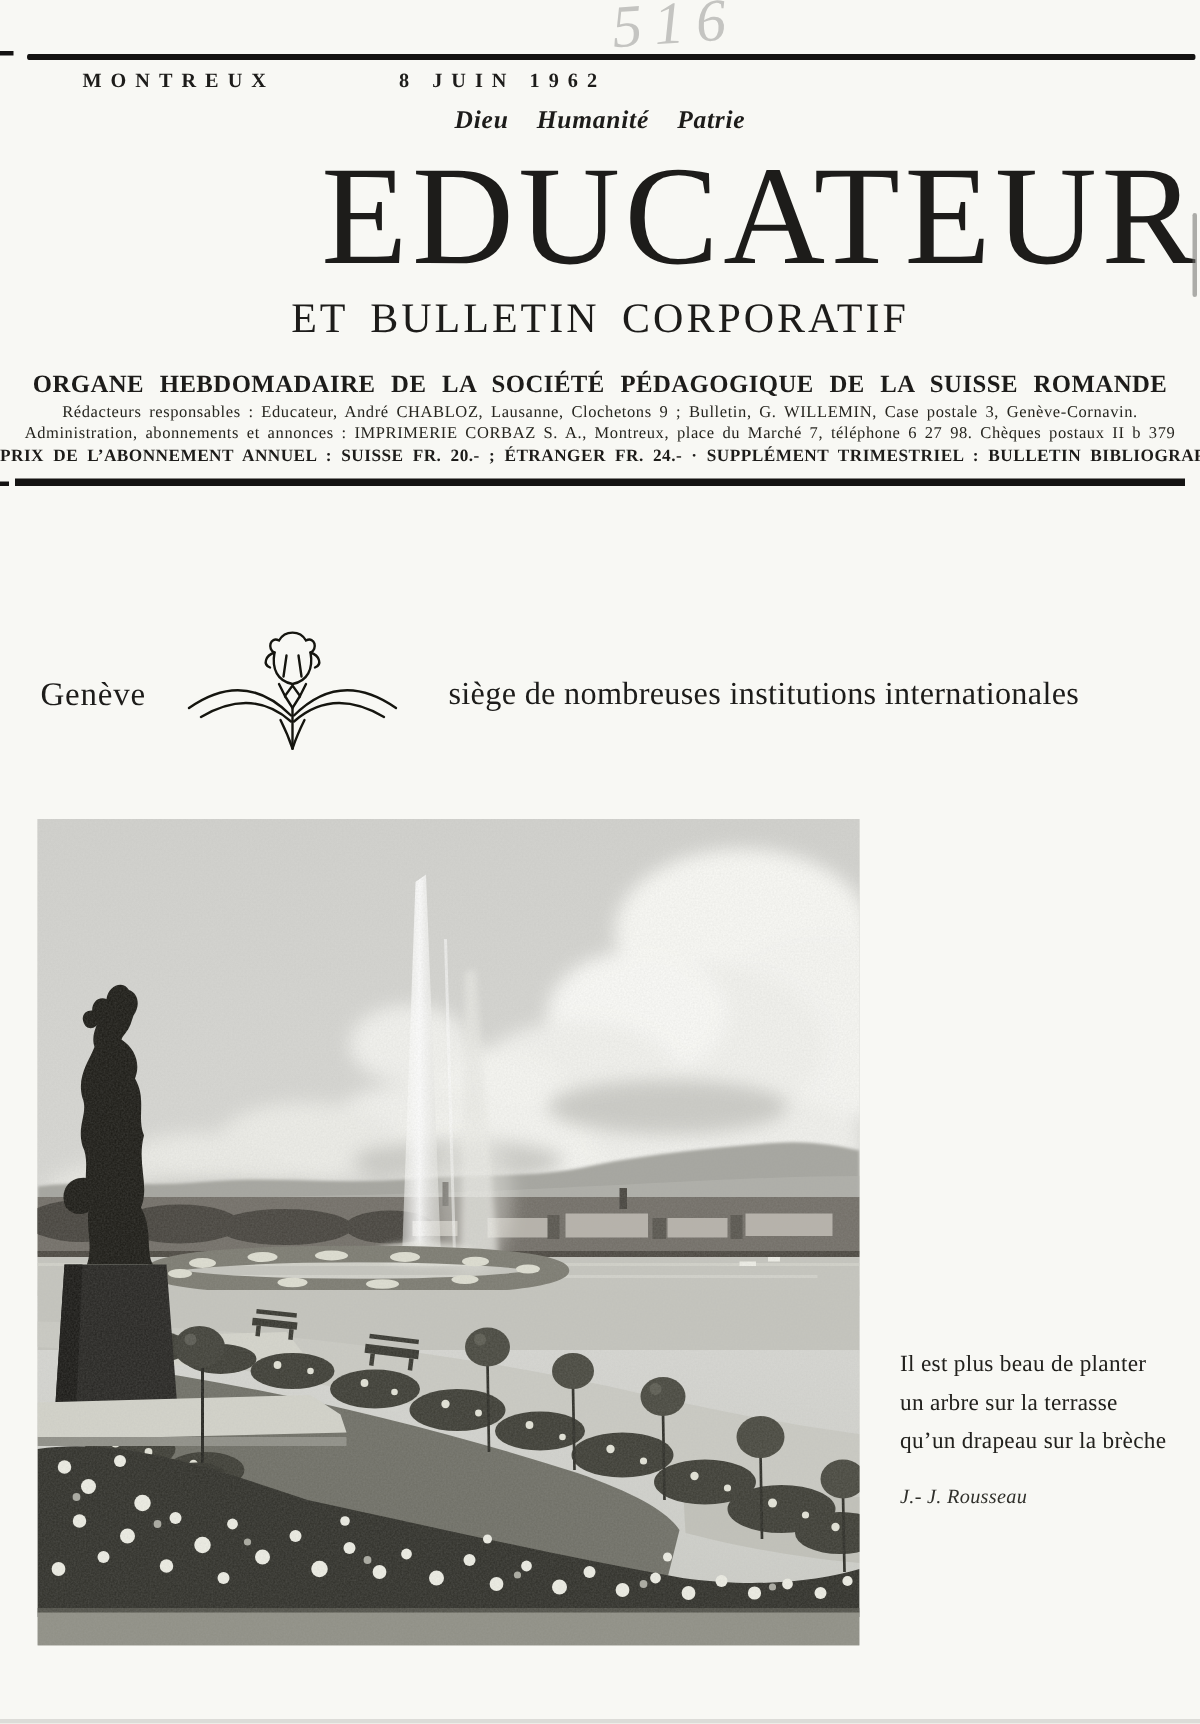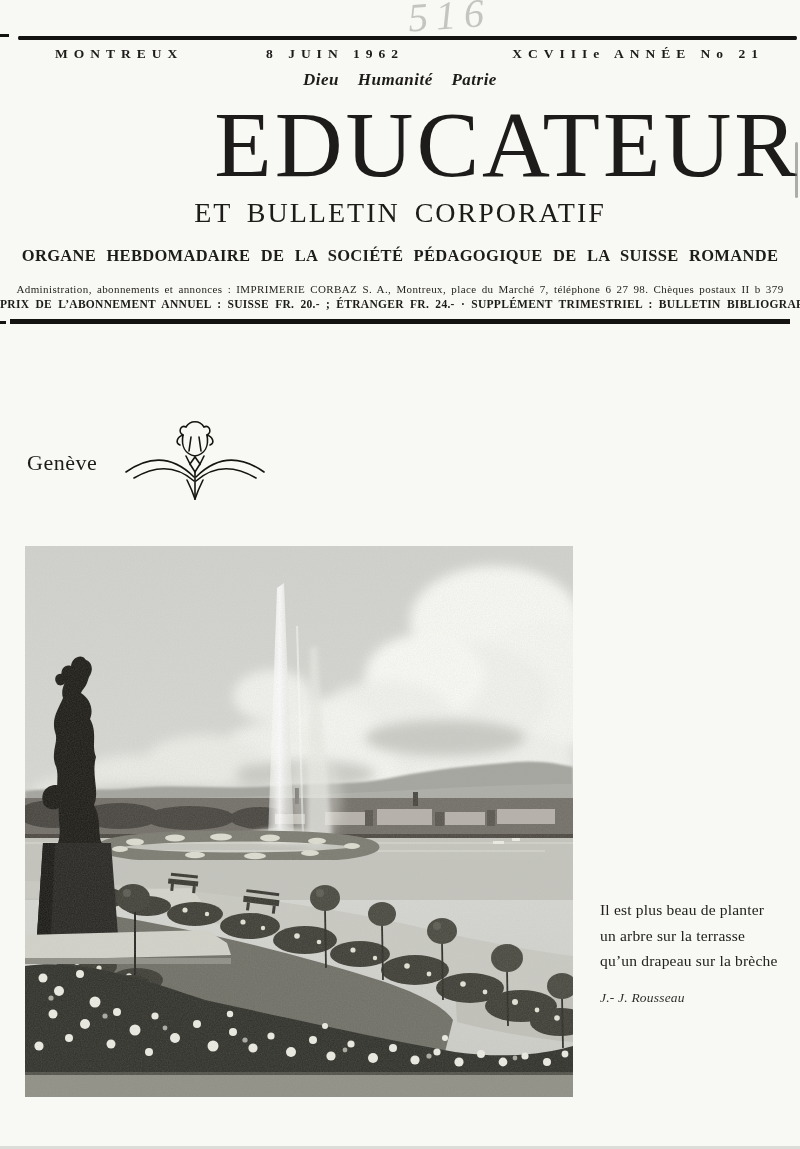--- a/index.html
+++ b/index.html
@@ -48,26 +48,26 @@
 
 <div class="page">
 
   <div class="abs pencil">516</div>
 
   <div class="abs rule top-rule"></div>
   <div class="abs rule top-rule-dash"></div>
 
   <div class="abs kicker kicker-city">MONTREUX</div>
   <div class="abs kicker kicker-date">8 JUIN 1962</div>
-  <div class="abs kicker kicker-edition">XCVIIIe ANNÉE No 21</div>
 
   <div class="abs motto">Dieu Humanité Patrie</div>
   <div class="abs title">EDUCATEUR</div>
   <div class="abs subtitle">ET BULLETIN CORPORATIF</div>
   <div class="abs organ">ORGANE HEBDOMADAIRE DE LA SOCIÉTÉ PÉDAGOGIQUE DE LA SUISSE ROMANDE</div>
+  <div class="abs fineprint fine1">Rédacteurs responsables : Educateur, André CHABLOZ, Lausanne, Clochetons 9 ; Bulletin, G. WILLEMIN, Case postale 3, Genève-Cornavin.</div>
   <div class="abs fineprint fine2">Administration, abonnements et annonces : IMPRIMERIE CORBAZ S. A., Montreux, place du Marché 7, téléphone 6 27 98. Chèques postaux II b 379</div>
   <div class="abs priceline">PRIX DE L’ABONNEMENT ANNUEL : SUISSE FR. 20.- ; ÉTRANGER FR. 24.-  ·  SUPPLÉMENT TRIMESTRIEL : BULLETIN BIBLIOGRAPHIQUE</div>
 
   <div class="abs rule mid-rule"></div>
   <div class="abs rule mid-rule-dash"></div>
   <div class="abs edge-smudge"></div>
 
   <div class="abs loc">Genève</div>
 
   <svg class="abs ornament" viewBox="0 0 144 82" fill="none" stroke="#15150f" stroke-width="1.6" stroke-linecap="round">
@@ -83,20 +83,21 @@
     <path d="M72,36 C62,34 58,26 60,15 C55,13 57,4 63,7 C67,0 77,0 81,7 C87,4 89,13 84,15 C86,26 82,34 72,36 Z"></path>
     <path d="M66,31 L68,17"></path>
     <path d="M78,31 L76,17"></path>
     <path d="M60,15 C54,17 52,23 57,25"></path>
     <path d="M84,15 C90,17 92,23 87,25"></path>
 
     <path d="M63,36 L67,44 L72,37 L77,44 L81,36"></path>
     <path d="M67,44 L72,52 L77,44"></path>
   </svg>
 
+  <div class="abs headline">siège de nombreuses institutions internationales</div>
 
   <div class="abs photo">
     <svg width="548" height="551" viewBox="0 0 548 551">
       <defs>
         <linearGradient id="skyg" x1="0" y1="0" x2="0" y2="1">
           <stop offset="0" stop-color="#d2d2ce"></stop>
             <stop offset=".55" stop-color="#dadad6"></stop>
             <stop offset="1" stop-color="#cccdc7"></stop>
         </linearGradient>
         <linearGradient id="jetg" x1="0" y1="0" x2="1" y2="0">

